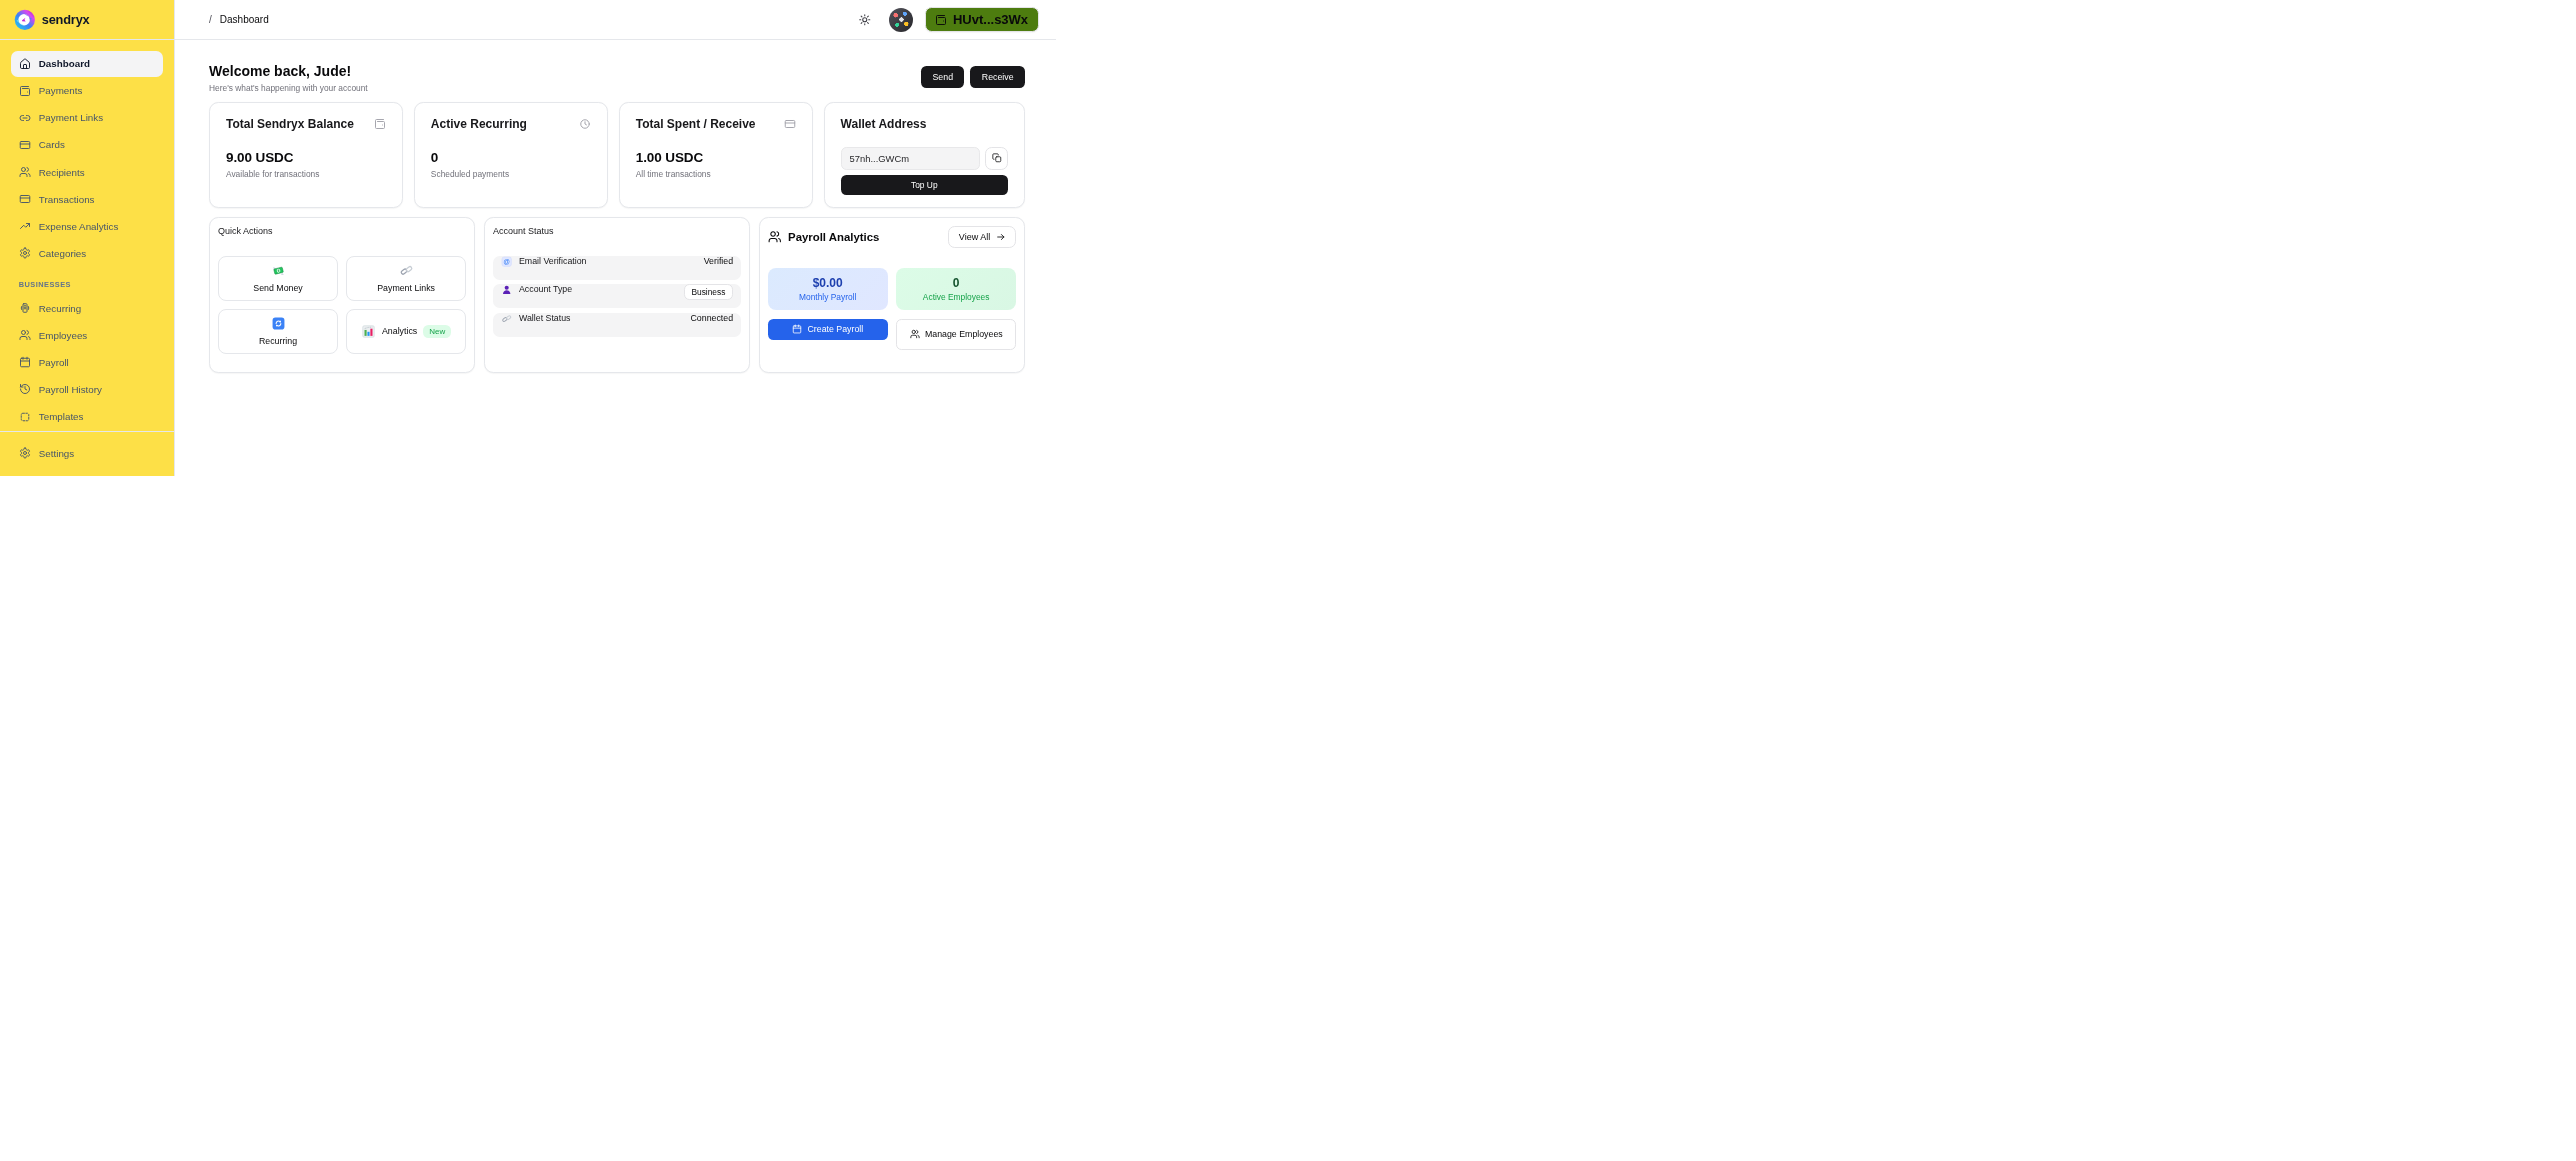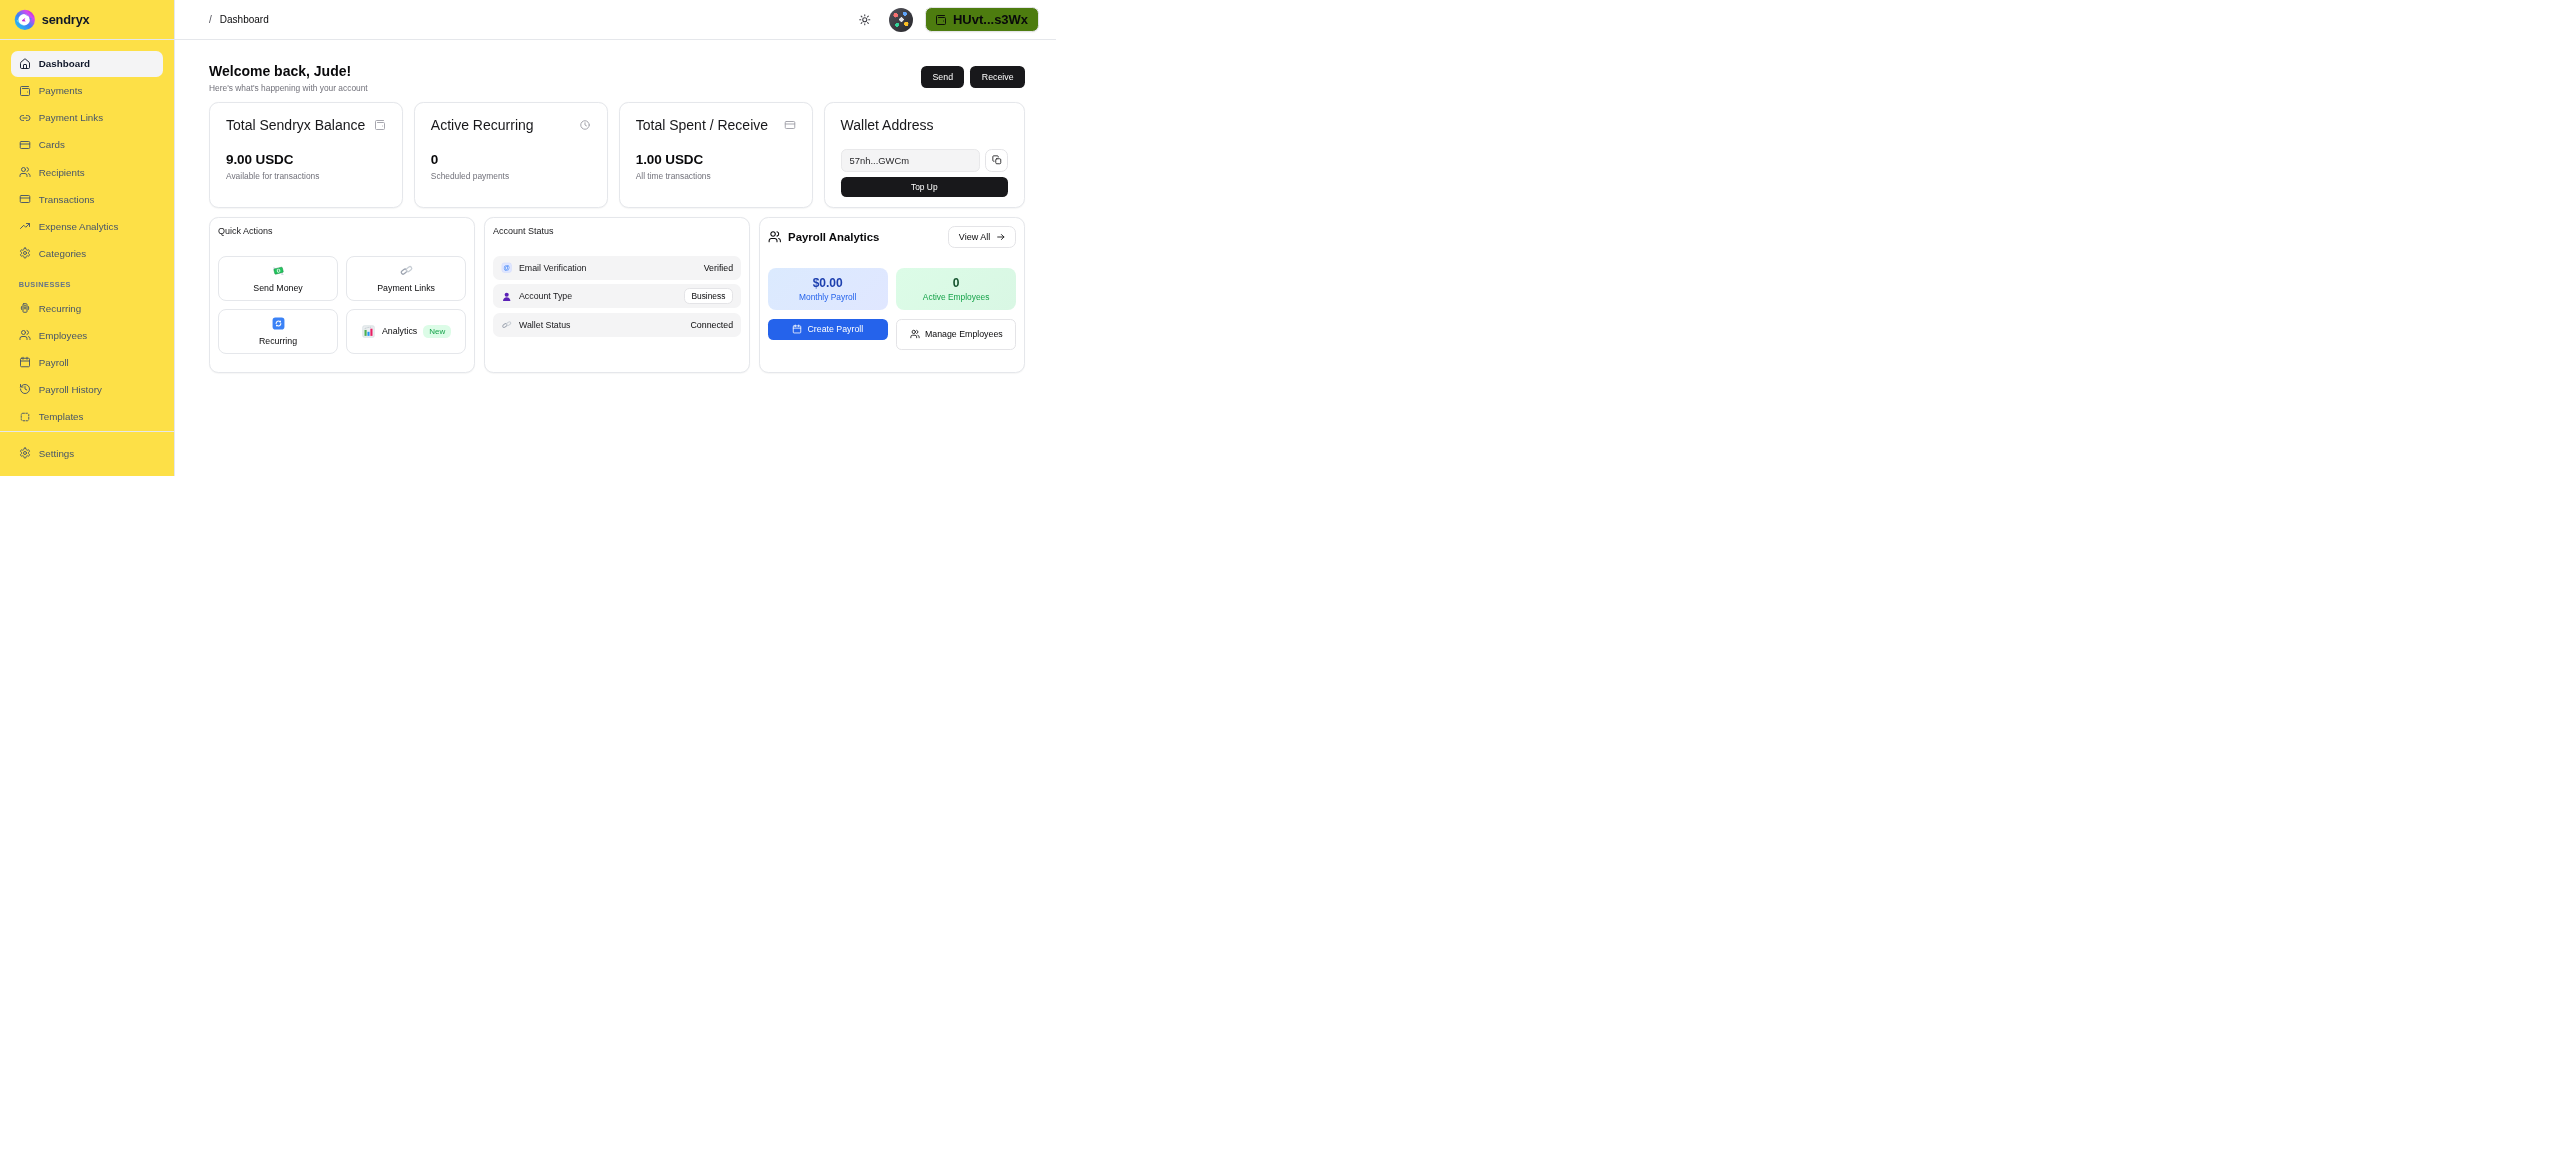--- a/index.html
+++ b/index.html
@@ -43,21 +43,21 @@
   .welcome-row { display:flex; align-items:flex-start; }
   .welcome-title { font-size:14px; font-weight:800; color:#09090b; }
   .welcome-sub { margin-top:4px; font-size:8.4px; color:#71717a; }
   .hero-actions { margin-left:auto; display:flex; gap:6px; margin-top:2.7px; }
   .btn-dark { height:22px; padding:0 11.4px; background:#18181b; color:#fff; border:none; border-radius:5.4px; font-size:8.8px; font-weight:500; font-family:inherit; cursor:pointer; }
 
   .stats-grid { margin-top:9.4px; display:grid; grid-template-columns:repeat(4,1fr); gap:10.8px; }
   .card { background:#fff; border:0.7px solid #e5e7eb; border-radius:9.4px; box-shadow:0 0.7px 1.3px rgba(0,0,0,.04); }
   .stat-card { height:106px; padding:13.5px 16px; }
   .stat-head { display:flex; align-items:center; justify-content:space-between; }
-  .stat-label { font-size:14px; font-weight:400; color:#18181b; }
+  .stat-label { font-size:12px; font-weight:700; color:#18181b; }
   .stat-head svg { width:12px; height:12px; color:#a1a1aa; }
   .stat-value { margin-top:19px; font-size:13.5px; font-weight:800; color:#09090b; letter-spacing:-0.1px; }
   .stat-caption { margin-top:4px; font-size:8.4px; color:#71717a; }
 
   .addr-row { margin-top:16px; display:flex; gap:5.4px; align-items:flex-start; }
   .addr-input { flex:1; height:23px; min-width:0; background:#f4f4f5; border:0.7px solid #e8e8ea; border-radius:5.4px; padding:0 8px; font-size:9.4px; color:#27272a; font-family:inherit; }
   .copy-btn { width:23px; height:23px; flex:0 0 23px; display:grid; place-items:center; background:#fff; border:0.7px solid #e4e4e7; border-radius:6.7px; cursor:pointer; color:#18181b; }
   .copy-btn svg { width:10px; height:10px; }
   .topup-btn { margin-top:5.4px; width:100%; height:20px; background:#18181b; color:#fff; border:none; border-radius:5.4px; font-size:8.4px; font-weight:500; font-family:inherit; cursor:pointer; }
 
@@ -66,21 +66,21 @@
   .panel-title { font-size:9px; font-weight:500; color:#18181b; }
 
   .qa-grid { margin-top:19.5px; display:grid; grid-template-columns:1fr 1fr; gap:8px; }
   .qa-tile { height:45px; border:0.7px solid #e5e7eb; border-radius:8px; background:#fff; display:flex; flex-direction:column; align-items:center; justify-content:center; gap:4.7px; cursor:pointer; font-family:inherit; }
   .qa-tile.row { flex-direction:row; gap:6px; }
   .qa-tile svg { width:15px; height:15px; }
   .qa-label { font-size:8.8px; font-weight:500; color:#09090b; }
   .badge-new { background:#dcfce7; color:#16a34a; font-size:8px; font-weight:500; padding:2px 6px; border-radius:5.4px; }
 
   .status-rows { margin-top:19.5px; }
-  .status-row { height:24px; background:#f4f4f5; border-radius:6.7px; display:flex; align-items:center; padding:0 8px; margin-bottom:4.7px; }
+  .status-row { height:24px; background:#f4f4f5; border-radius:6.7px; display:flex; align-items:flex-start; padding:0 8px; margin-bottom:4.7px; }
   .status-row svg { width:11.4px; height:11.4px; flex:0 0 11.4px; }
   .status-label { margin-left:6.7px; font-size:8.8px; font-weight:500; color:#18181b; }
   .status-value { margin-left:auto; font-size:8.8px; color:#09090b; }
   .pill { background:#fff; border:0.7px solid #e4e4e7; border-radius:5.4px; padding:2px 6.7px; font-size:8.4px; }
 
   .pa-head { display:flex; align-items:center; }
   .pa-title { display:flex; align-items:center; gap:6.7px; font-size:11.4px; font-weight:700; color:#09090b; }
   .pa-title svg { width:13.5px; height:13.5px; }
   .viewall-btn { margin-left:auto; display:flex; align-items:center; gap:5.4px; height:22px; padding:0 9.4px; background:#fff; border:0.7px solid #e4e4e7; border-radius:6.7px; font-size:9px; font-weight:500; color:#09090b; font-family:inherit; cursor:pointer; }
   .viewall-btn svg { width:10px; height:10px; }

